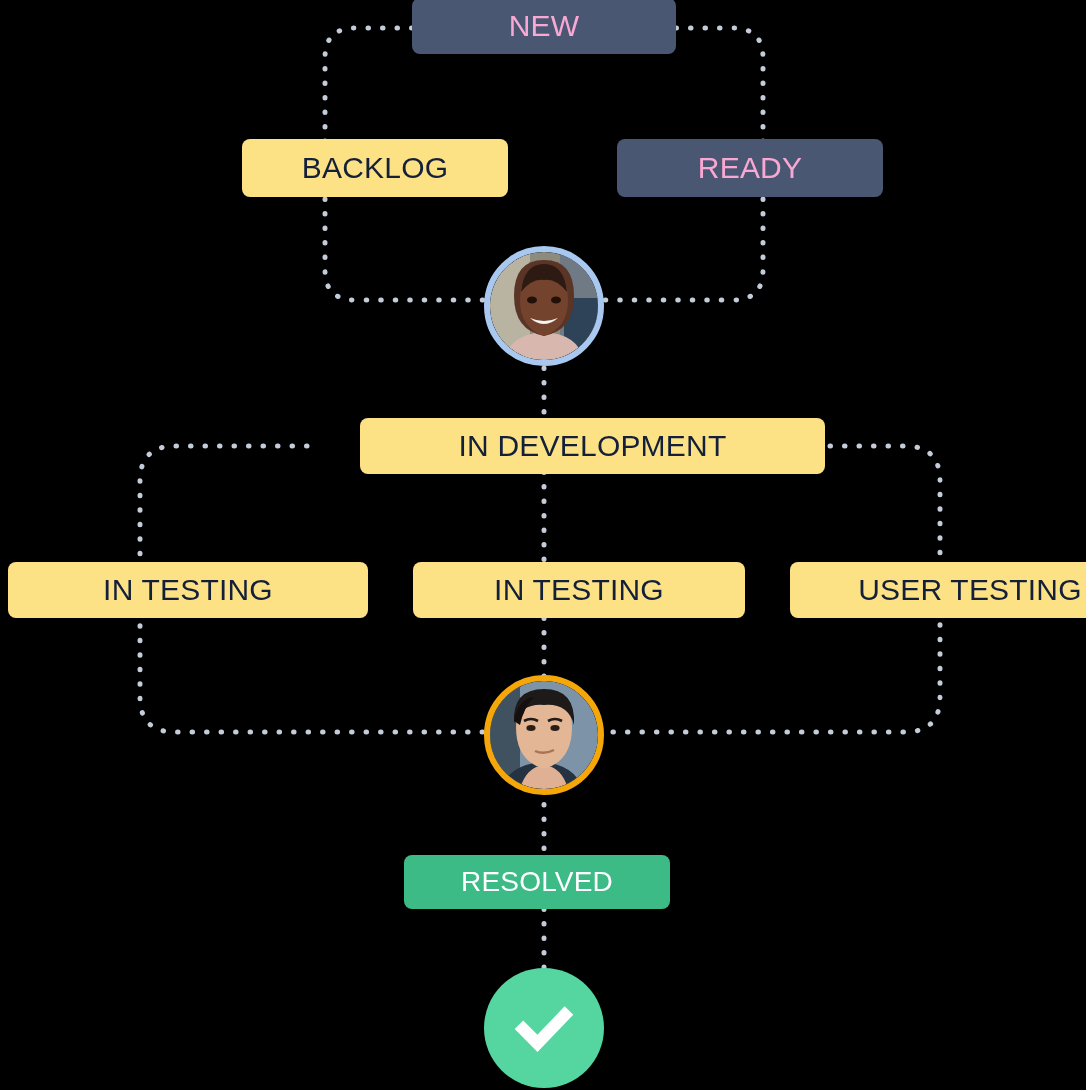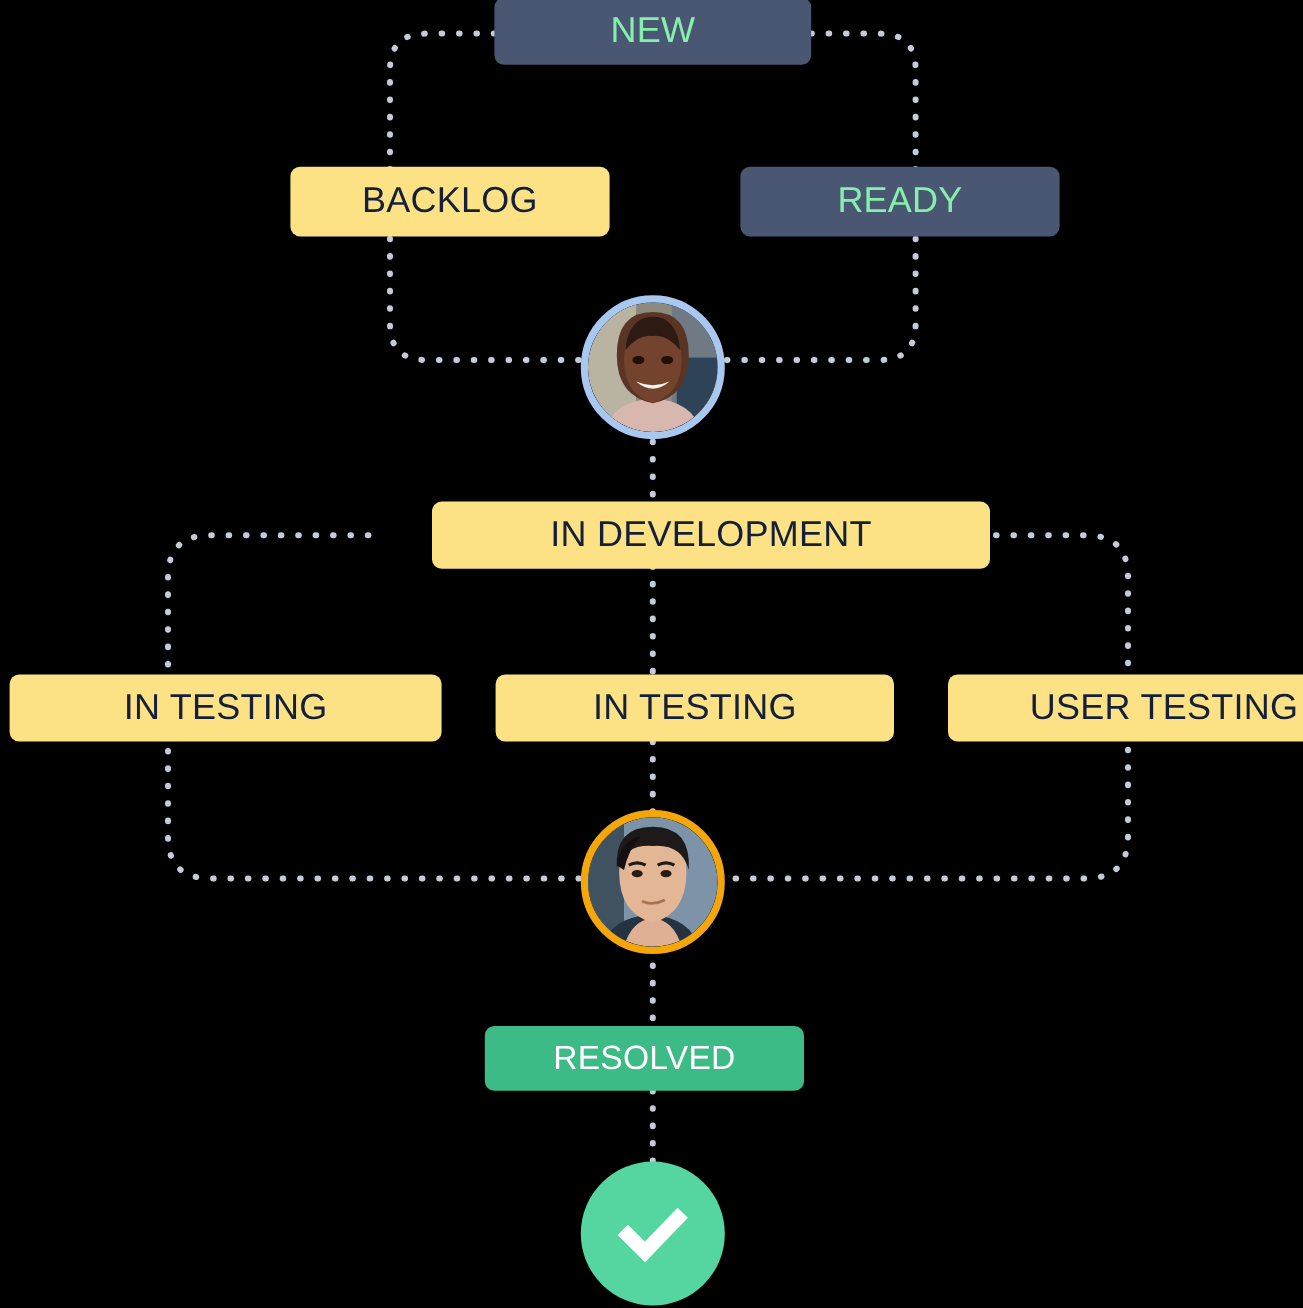--- a/index.html
+++ b/index.html
@@ -43,21 +43,21 @@
     white-space: nowrap;
     box-sizing: border-box;
     user-select: none;
   }
   .badge-label {
     display: block;
     line-height: 1;
   }
 
   .badge.tone-slate  { background: #4a5773; }
-  .badge.tone-slate  .badge-label { color: #86efac; }
+  .badge.tone-slate  .badge-label { color: #f9a8d4; }
   .badge.tone-yellow { background: #fde285; margin-left: 36px; }
   .badge.tone-yellow .badge-label { color: #142039; }
   .badge.tone-green  { background: #3cbb86; }
   .badge.tone-green  .badge-label { color: #ffffff; }
 
   
   .avatar {
     position: absolute;
     border-radius: 50%;
     box-sizing: border-box;

